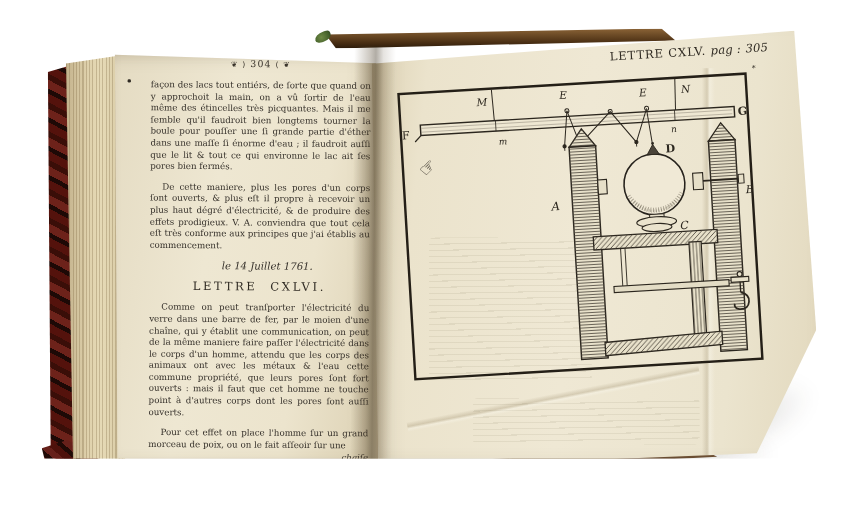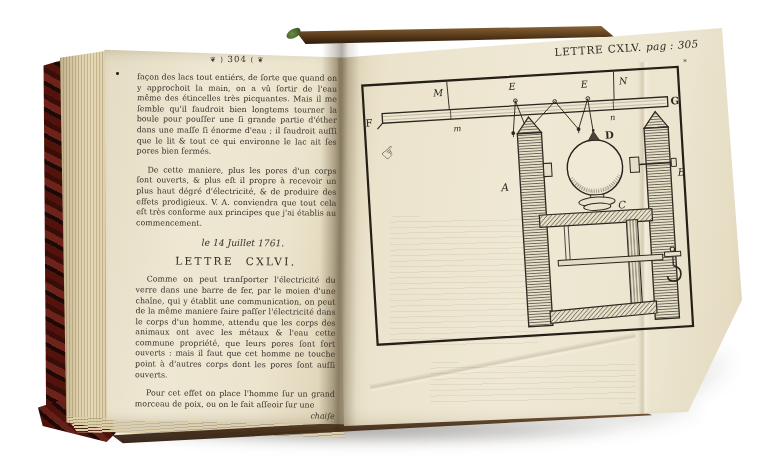--- a/index.html
+++ b/index.html
@@ -1,16 +1,16 @@
 <!DOCTYPE html>
 <html><head>
 <meta charset="utf-8">
 <style>
   html,body{margin:0;padding:0;background:#ffffff;}
-  .scene{position:relative;width:768px;height:473px;background:#ffffff;overflow:hidden;
+  .scene{position:relative;width:768px;height:417px;background:#ffffff;overflow:hidden;
          font-family:"DejaVu Serif", serif;}
   .abs{position:absolute;}
 
   
   .shadow-main{left:52px;top:386px;width:648px;height:62px;
     background:radial-gradient(ellipse at 50% 42%, rgba(32,27,18,.28), rgba(32,27,18,.10) 55%, transparent 74%);
     filter:blur(6px);}
   .shadow-right{left:596px;top:352px;width:150px;height:62px;transform:rotate(-22deg);
     background:radial-gradient(ellipse at 50% 50%, rgba(32,27,18,.16), transparent 70%);
     filter:blur(7px);}

